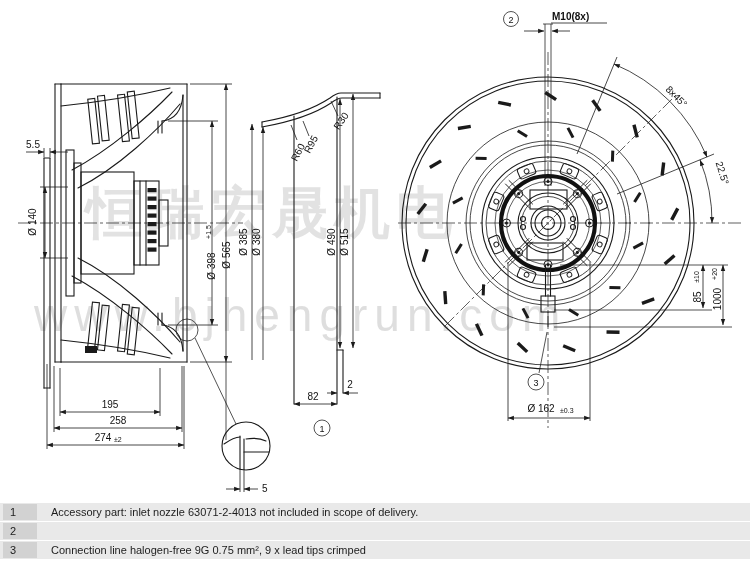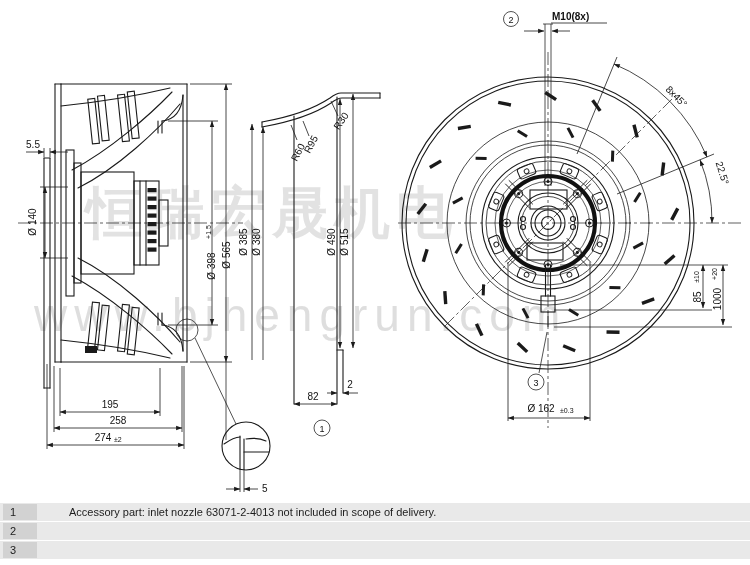--- a/index.html
+++ b/index.html
@@ -16,21 +16,21 @@
   .cl{stroke:#1a1a1a;stroke-width:.7;fill:none;stroke-dasharray:13 3 3 3;}
   text.d{font:10px "Liberation Sans",sans-serif;fill:#111;}
   text.s{font:7px "Liberation Sans",sans-serif;fill:#111;}
   text.b{font:9px "Liberation Sans",sans-serif;fill:#111;}
   text.m{font:bold 10px "Liberation Sans",sans-serif;fill:#111;}
   #notes{position:absolute;left:0;top:503px;width:750px;}
   .nrow{height:18px;margin-bottom:1px;background:#e9e9e9;display:flex;align-items:center;
         font-size:11px;color:#1c1c1c;}
   .nnum{width:34px;height:16px;margin-left:3px;background:#d2d2d2;display:flex;
         align-items:center;padding-left:7px;box-sizing:border-box;font-size:11px;}
-  .ntxt{padding-left:32px;}
+  .ntxt{padding-left:14px;}
 </style>
 </head>
 <body>
 
 <div id="stage">
 
   <div id="wm-cn">恒瑞宏晟机电</div>
   <div id="wm-url">www.bjhengrun.com</div>
 
   <svg id="dwg" width="750" height="565" viewBox="0 0 750 565">
@@ -365,15 +365,16 @@
   <div id="notes">
     <div class="nrow">
       <div class="nnum">1</div>
       <div class="ntxt">Accessory part: inlet nozzle 63071-2-4013 not included in scope of delivery.</div>
     </div>
     <div class="nrow">
       <div class="nnum">2</div>
     </div>
     <div class="nrow">
       <div class="nnum">3</div>
+      <div class="ntxt">Connection line halogen-free 9G 0.75 mm², 9 x lead tips crimped</div>
     </div>
   </div>
 </div>
 
 </body></html>

